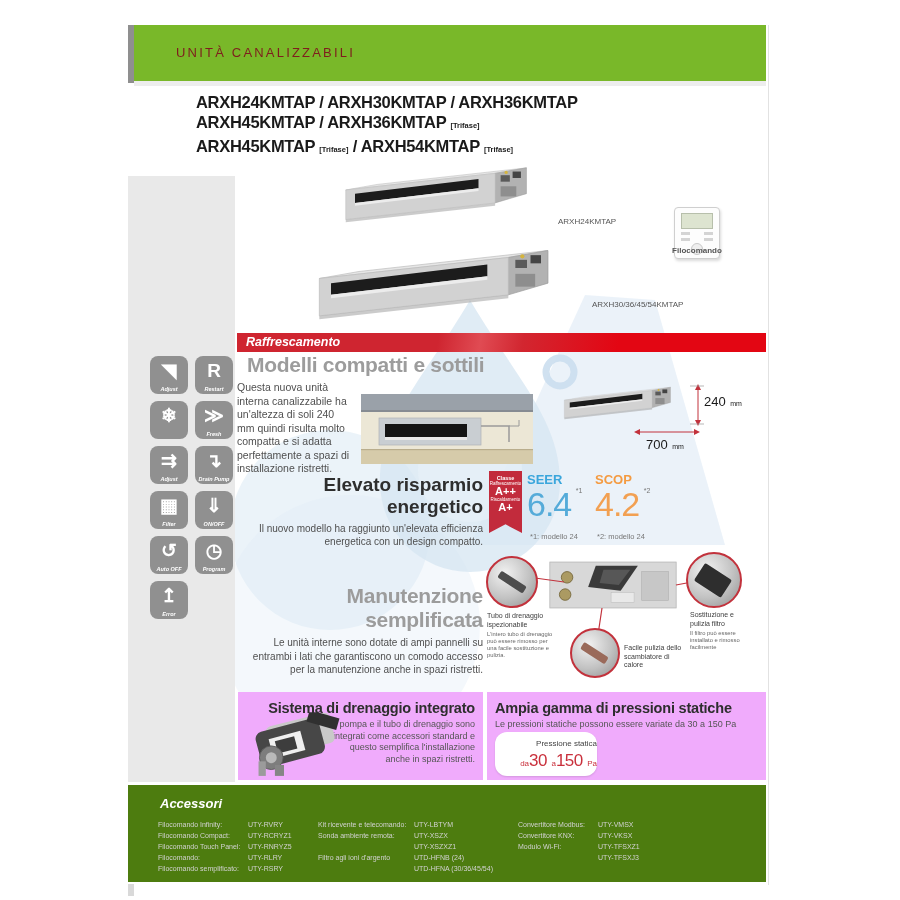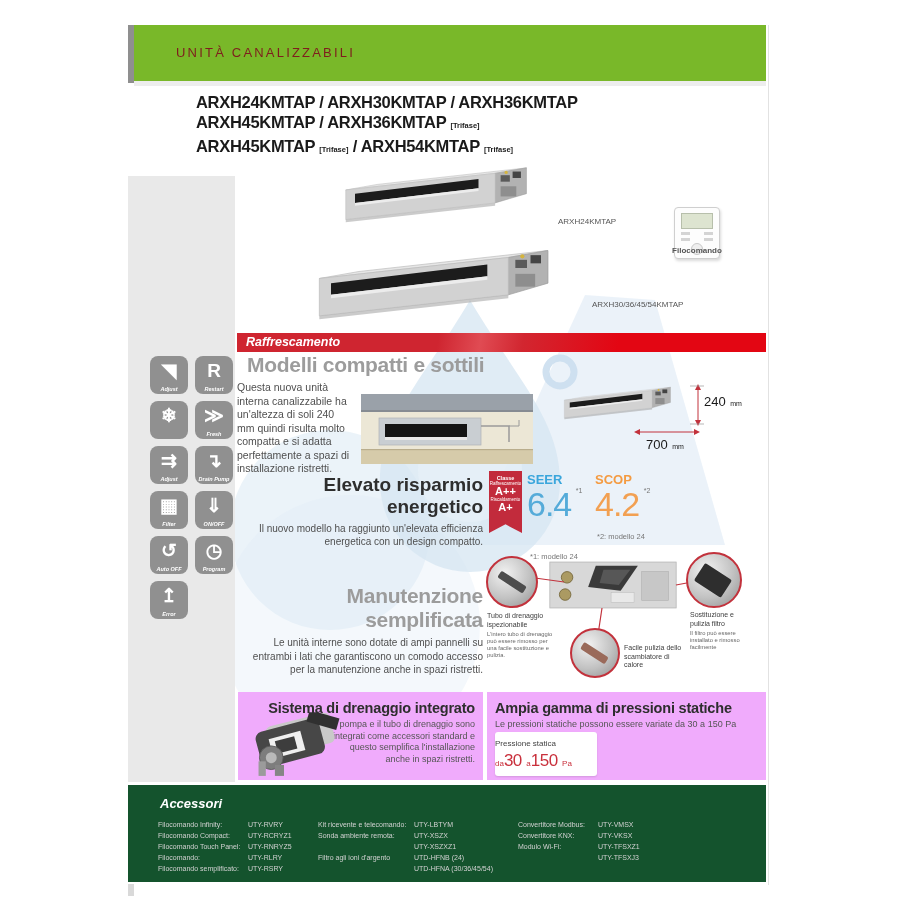--- a/index.html
+++ b/index.html
@@ -66,28 +66,28 @@
        background:radial-gradient(circle at 35% 32%, #f2f2f2 0%, #c2c2c2 55%, #909090 100%); overflow:hidden; }
   .cc-detail { position:absolute; width:62%; height:17%; background:#4d4d4d; top:42%; left:18%;
        transform:rotate(33deg); border-radius:2px; }
   .co-title { font-size:7px; line-height:8.5px; color:#3c3c3c; }
   .co-text { font-size:5.8px; line-height:7px; color:#666; margin-top:2px; }
 
   
   .gray-box { background:#f0abfc; }
   .box-heading { font-size:14.5px; font-weight:bold; color:#2e2e2e; letter-spacing:-0.2px; }
   .box-text { font-size:9px; line-height:11.5px; color:#555; }
-  .pressure-card { background:#fff; border-radius:3px; box-shadow:0 1px 2px rgba(0,0,0,0.12);
-                   text-align:left; padding-top:7px; }
+  .pressure-card { background:#fff; border-radius:12px; box-shadow:0 1px 2px rgba(0,0,0,0.12);
+                   text-align:right; padding-top:7px; }
   .pc-title { font-size:8px; color:#444; }
   .pc-value { color:#c9303c; margin-top:3px; }
   .pc-value .sm { font-size:8px; } .pc-value .lg { font-size:17px; letter-spacing:-0.5px; }
 
   
-  .footer { background:#14532d; }
+  .footer { background:#4d7c0f; }
   .footer-title { color:#fff; font-style:italic; font-weight:bold; font-size:13px; }
   .acc-col { display:grid; column-gap:4px; font-size:7px; line-height:11px; color:#d2d2d2; white-space:nowrap; }
 </style>
 </head>
 <body>
 
 <div class="page">
 
   <svg width="0" height="0" style="position:absolute" aria-hidden="true">
     <defs>
@@ -303,21 +303,21 @@
   <div class="abs metric seer" style="left:527px;top:472px;z-index:2">
     <div class="m-label">SEER</div>
     <div><span class="m-value">6.4</span>
          <span class="m-note">*1</span></div>
   </div>
   <div class="abs metric scop" style="left:595px;top:472px;z-index:2">
     <div class="m-label">SCOP</div>
     <div><span class="m-value">4.2</span>
          <span class="m-note">*2</span></div>
   </div>
-  <div class="abs footnote" style="left:530px;top:552px;z-index:2">*1: modello 24</div>
+  <div class="abs footnote" style="left:530px;top:532px;z-index:2">*1: modello 24</div>
   <div class="abs footnote" style="left:597px;top:532px;z-index:2">*2: modello 24</div>
 
   <div class="abs energy-text" style="left:237px;top:584px;z-index:2">
     <div class="sec-heading" style="font-size:21px">Manutenzione semplificata</div>
     <div class="body-text" style="font-size:10px;line-height:13.5px;margin-top:4px">Le unità interne sono dotate di ampi pannelli su entrambi i lati che garantiscono un comodo accesso per la manutenzione anche in spazi ristretti.</div>
   </div>
 
   <svg class="abs" style="left:546px;top:556px;z-index:1" width="134" height="58" viewBox="0 0 140 60">
       <use href="#unitside"></use>
     </svg>

